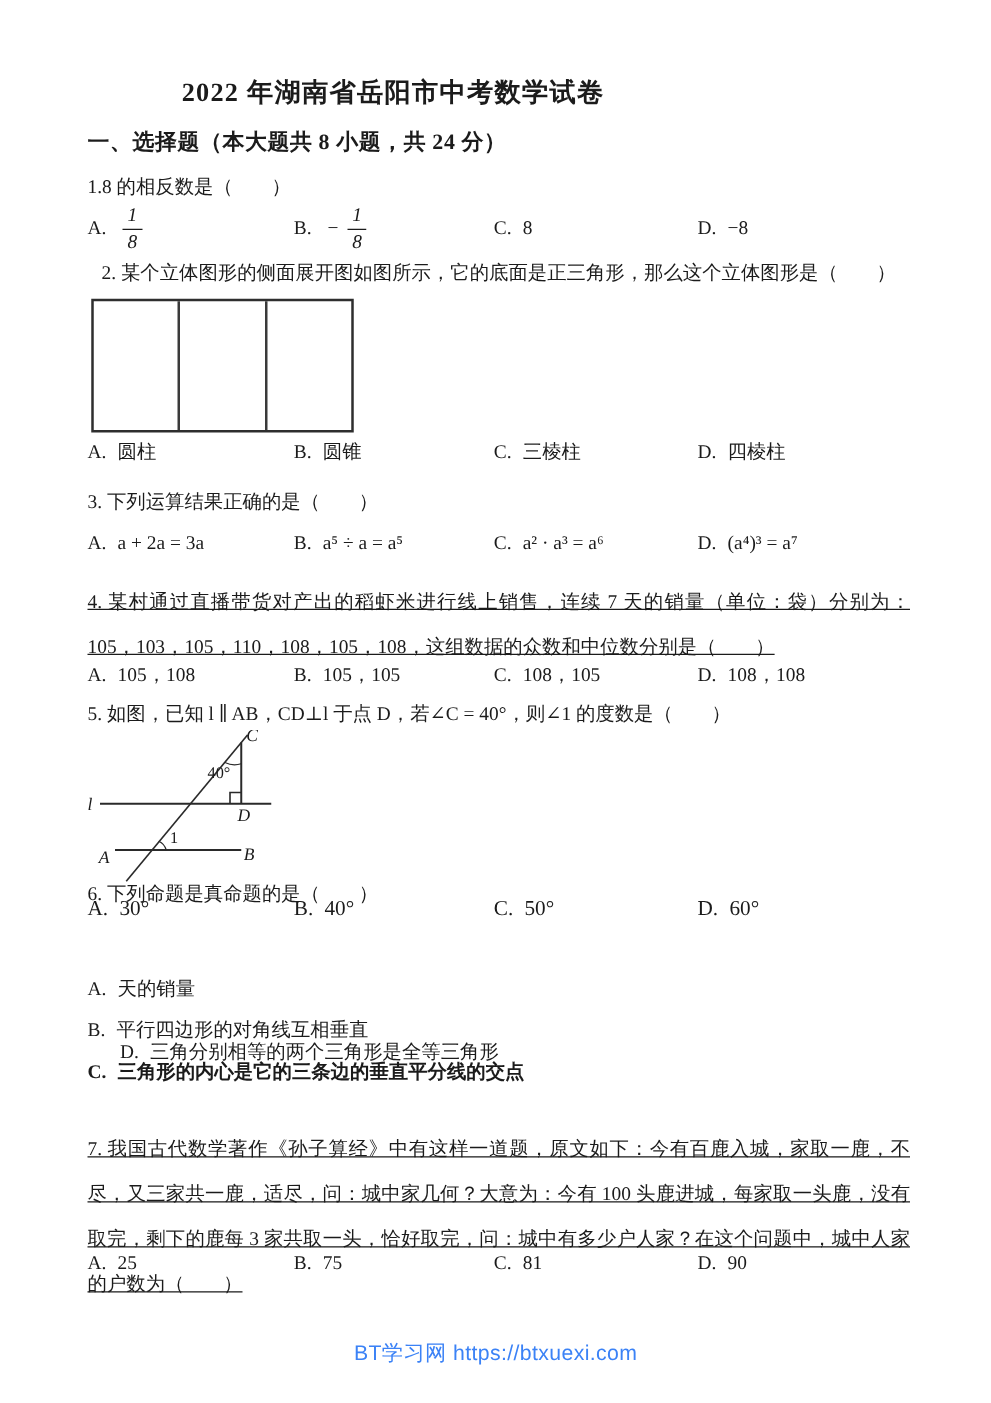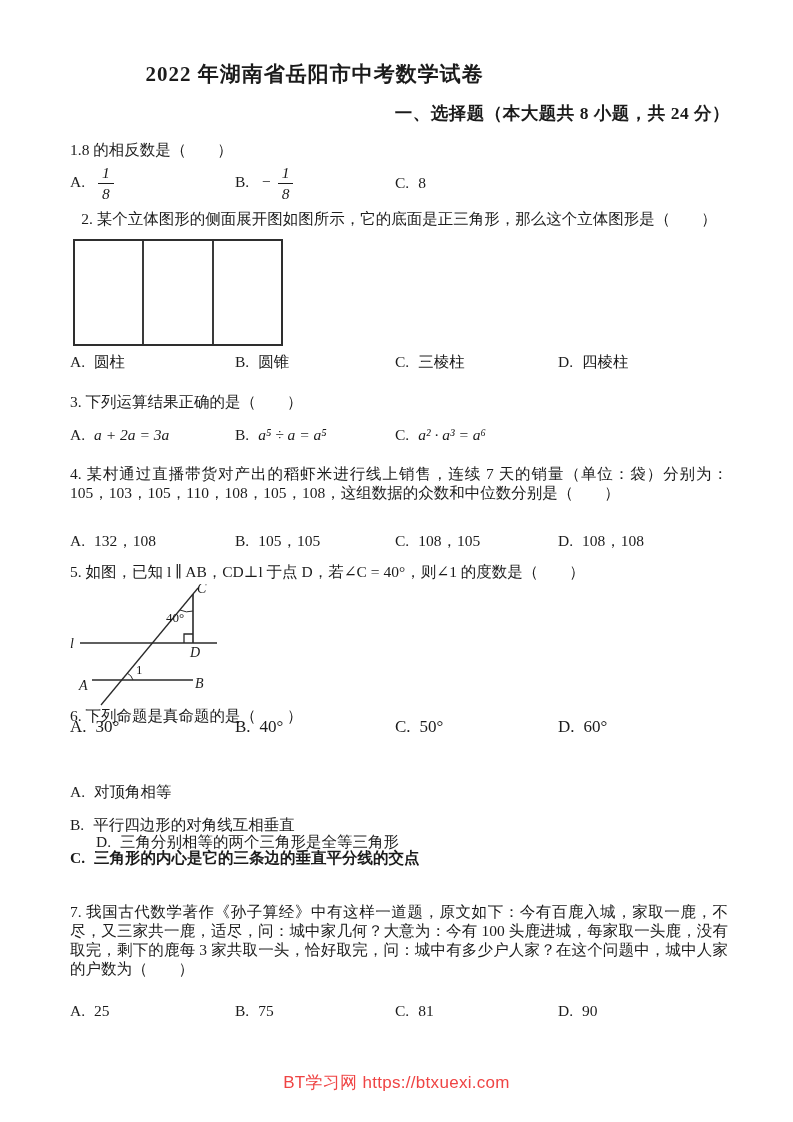--- a/index.html
+++ b/index.html
@@ -8,50 +8,50 @@
     font-family:"Liberation Serif","DejaVu Serif",serif;
     color:#1b1b1b;font-size:15.5px;overflow:hidden;
   }
   .abs{position:absolute;}
   .title{
     top:60px;left:0;width:629px;text-align:center;
     font-size:21px;font-weight:bold;letter-spacing:1px;
   }
   .section-heading{
     top:101px;left:70px;width:660px;
-    font-size:17.5px;font-weight:bold;letter-spacing:.5px;text-align:right;
+    font-size:17.5px;font-weight:bold;letter-spacing:.5px;
   }
   .stem{left:70px;width:658px;line-height:24px;}
-  .stem.multi{line-height:19px;text-align:justify;}
+  .stem.multi{line-height:36px;text-align:justify;text-decoration:underline;}
   .optrow{
     left:70px;width:660px;
     display:grid;grid-template-columns:165px 160px 163px 1fr;
     align-items:center;line-height:22px;
   }
   .opt{white-space:nowrap;}
   .opt-label{margin-right:9px;}
-  .math{font-style:italic;margin-top:45px;}
+  .math{margin-top:45px;}
   .frac{
     display:inline-flex;flex-direction:column;align-items:center;
     vertical-align:middle;line-height:1.25;font-style:italic;
   }
   .frac .num{border-bottom:1.3px solid #1b1b1b;padding:0 4px;}
   .frac .den{padding:0 4px;}
   .frac-sign{margin-right:3px;}
   .fig2{
     top:239px;left:73px;width:210px;height:107px;
     border:2px solid #2e2e2e;box-sizing:border-box;display:flex;
   }
   .fig2 .cell{flex:1;border-right:2px solid #3a3a3a;}
   .fig2 .cell:last-child{border-right:none;}
   .figlabel{font-style:italic;font-size:14px;}
   .footer{
     top:1071px;left:0;width:793px;text-align:center;
     font-family:"Liberation Sans","DejaVu Sans",sans-serif;
-    font-size:17px;color:#ef4444;letter-spacing:.3px;
+    font-size:17px;color:#3b82f6;letter-spacing:.3px;
   }
 </style>
 </head>
 <body>
 
 <div>
 
   <div class="abs title">2022 年湖南省岳阳市中考数学试卷</div>
 
   <div class="abs section-heading">一、选择题（本大题共 8 小题，共 24 分）</div>
@@ -69,45 +69,49 @@
       <span class="opt-label">B.</span>
       <span class="frac-sign">−</span>
       <span class="frac">
           <span class="num">1</span>
           <span class="den">8</span>
         </span>
     </span>
     <span class="opt">
       <span class="opt-label">C.</span><span>8</span>
     </span>
+    <span class="opt">
+      <span class="opt-label">D.</span><span>−8</span>
+    </span>
   </div>
 
   <div class="abs stem" style="top:207px;text-align:center;">2. 某个立体图形的侧面展开图如图所示，它的底面是正三角形，那么这个立体图形是（　　）</div>
   <div class="abs fig2">
     <div class="cell"></div>
     <div class="cell"></div>
     <div class="cell"></div>
   </div>
   <div class="abs optrow" style="top:351px;">
     <span class="opt"><span class="opt-label">A.</span><span>圆柱</span></span>
     <span class="opt"><span class="opt-label">B.</span><span>圆锥</span></span>
     <span class="opt"><span class="opt-label">C.</span><span>三棱柱</span></span>
     <span class="opt"><span class="opt-label">D.</span><span>四棱柱</span></span>
   </div>
 
   <div class="abs stem" style="top:390px;">3. 下列运算结果正确的是（　　）</div>
   <div class="abs optrow" style="top:424px;">
     <span class="opt"><span class="opt-label">A.</span><span class="math">a + 2a = 3a</span></span>
     <span class="opt"><span class="opt-label">B.</span><span class="math">a⁵ ÷ a = a⁵</span></span>
     <span class="opt"><span class="opt-label">C.</span><span class="math">a² · a³ = a⁶</span></span>
+    <span class="opt"><span class="opt-label">D.</span><span class="math">(a⁴)³ = a⁷</span></span>
   </div>
 
   <div class="abs stem multi" style="top:464px;">4. 某村通过直播带货对产出的稻虾米进行线上销售，连续 7 天的销量（单位：袋）分别为：105，103，105，110，108，105，108，这组数据的众数和中位数分别是（　　）</div>
   <div class="abs optrow" style="top:530px;">
-    <span class="opt"><span class="opt-label">A.</span><span>132，108</span></span>
+    <span class="opt"><span class="opt-label">A.</span><span>105，108</span></span>
     <span class="opt"><span class="opt-label">B.</span><span>105，105</span></span>
     <span class="opt"><span class="opt-label">C.</span><span>108，105</span></span>
     <span class="opt"><span class="opt-label">D.</span><span>108，108</span></span>
   </div>
 
   <div class="abs stem" style="top:560px;">5. 如图，已知 l ∥ AB，CD⊥l 于点 D，若∠C = 40°，则∠1 的度数是（　　）</div>
   <svg class="abs" style="top:584px;left:60px;" width="175" height="128" viewBox="0 0 175 128">
 
     <line x1="20" y1="59" x2="157" y2="59" stroke="#2a2a2a" stroke-width="1.6"></line>
 
@@ -131,21 +135,21 @@
     <text x="135" y="104" class="figlabel" font-size="14" font-style="italic" fill="#1b1b1b">B</text>
   </svg>
   <div class="abs optrow" style="top:716px;font-size:17px;">
     <span class="opt"><span class="opt-label">A.</span><span>30°</span></span>
     <span class="opt"><span class="opt-label">B.</span><span>40°</span></span>
     <span class="opt"><span class="opt-label">C.</span><span>50°</span></span>
     <span class="opt"><span class="opt-label">D.</span><span>60°</span></span>
   </div>
 
   <div class="abs stem" style="top:704px;">6. 下列命题是真命题的是（　　）</div>
-  <div class="abs stem" style="top:780px;"><span class="opt-label">A.</span><span>对顶角相等</span></div>
+  <div class="abs stem" style="top:780px;"><span class="opt-label">A.</span><span>天的销量</span></div>
   <div class="abs stem" style="top:813px;"><span class="opt-label">B.</span><span>平行四边形的对角线互相垂直</span></div>
   <div class="abs stem" style="top:846px;font-weight:bold;"><span class="opt-label">C.</span><span>三角形的内心是它的三条边的垂直平分线的交点</span></div>
   <div class="abs stem" style="top:830px;margin-left:26px;"><span class="opt-label">D.</span><span>三角分别相等的两个三角形是全等三角形</span></div>
 
   <div class="abs stem multi" style="top:902px;">7. 我国古代数学著作《孙子算经》中有这样一道题，原文如下：今有百鹿入城，家取一鹿，不尽，又三家共一鹿，适尽，问：城中家几何？大意为：今有 100 头鹿进城，每家取一头鹿，没有取完，剩下的鹿每 3 家共取一头，恰好取完，问：城中有多少户人家？在这个问题中，城中人家的户数为（　　）</div>
   <div class="abs optrow" style="top:1000px;">
     <span class="opt"><span class="opt-label">A.</span><span>25</span></span>
     <span class="opt"><span class="opt-label">B.</span><span>75</span></span>
     <span class="opt"><span class="opt-label">C.</span><span>81</span></span>
     <span class="opt"><span class="opt-label">D.</span><span>90</span></span>

